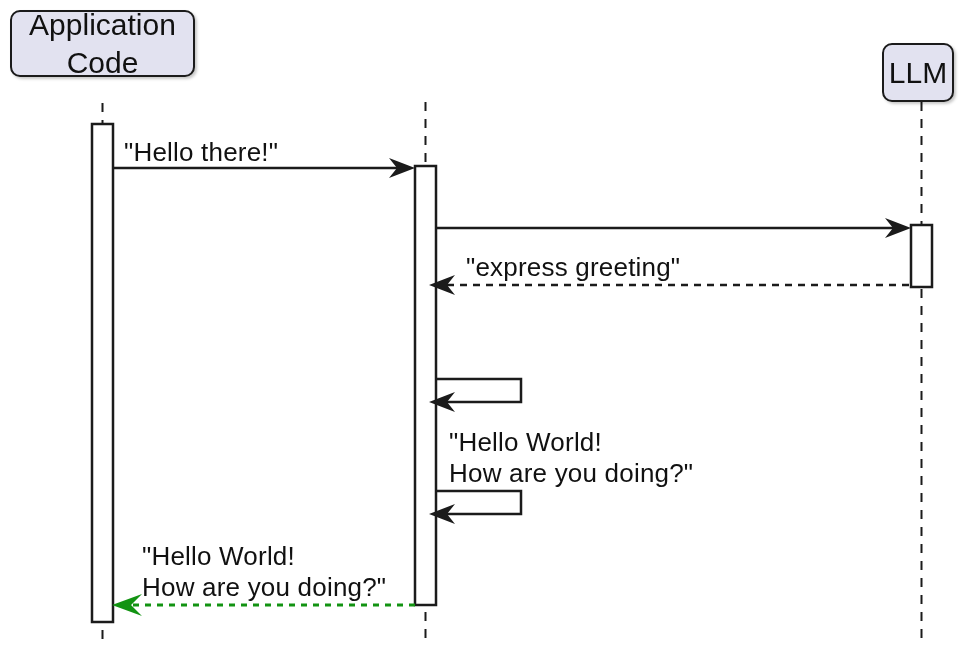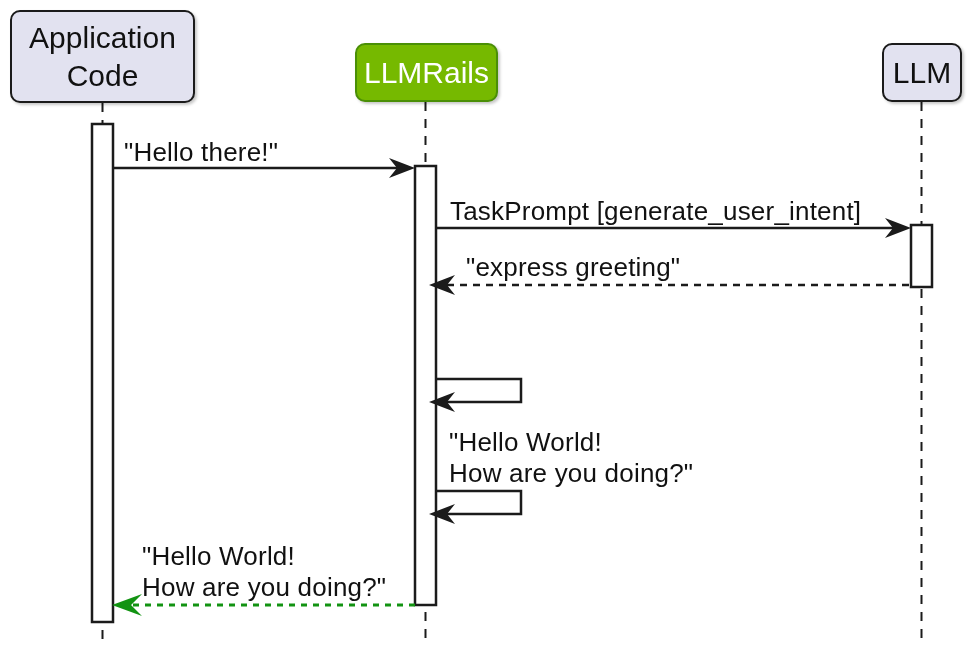--- a/index.html
+++ b/index.html
@@ -77,30 +77,28 @@
     <path d="M 437 379 L 521 379 L 521 402 L 447 402" fill="none" stroke="#1b1b1b" stroke-width="2.5"></path>
     <polygon points="429,402 455,392 447,402 455,412" fill="#1b1b1b"></polygon>
 
     <path d="M 437 491 L 521 491 L 521 514 L 447 514" fill="none" stroke="#1b1b1b" stroke-width="2.5"></path>
     <polygon points="429,514 455,504 447,514 455,524" fill="#1b1b1b"></polygon>
 
     <line x1="133" y1="605" x2="415" y2="605" stroke="#129312" stroke-width="3" stroke-dasharray="6,6"></line>
     <polygon points="112,605 142,594 131,605 142,616" fill="#129312"></polygon>
   </svg>
 
-  <div class="participant" style="left:10px; top:10px; width:185px; height:93px;">Application
+  <div class="participant" style="left:10px; top:10px; width:185px; height:67px;">Application
 Code</div>
 
-  <div class="participant green" style="left:355px; top:43px; width:143px; height:59px;">LLMRails</div>
 
-  <div class="participant" style="left:882px; top:43px; width:80px; height:59px;">LLM</div>
+  <div class="participant" style="left:882px; top:43px; width:72px; height:59px;">LLM</div>
 
   <div class="msg-label" style="left:124px; top:137px;">"Hello there!"</div>
 
-  <div class="msg-label" style="left:450px; top:196px;">TaskPrompt [generate_user_intent]</div>
 
   <div class="msg-label" style="left:466px; top:252px;">"express greeting"</div>
 
 
   <div class="msg-label" style="left:449px; top:427px;">"Hello World!
 How are you doing?"</div>
 
   <div class="msg-label" style="left:142px; top:541px;">"Hello World!
 How are you doing?"</div>
 

